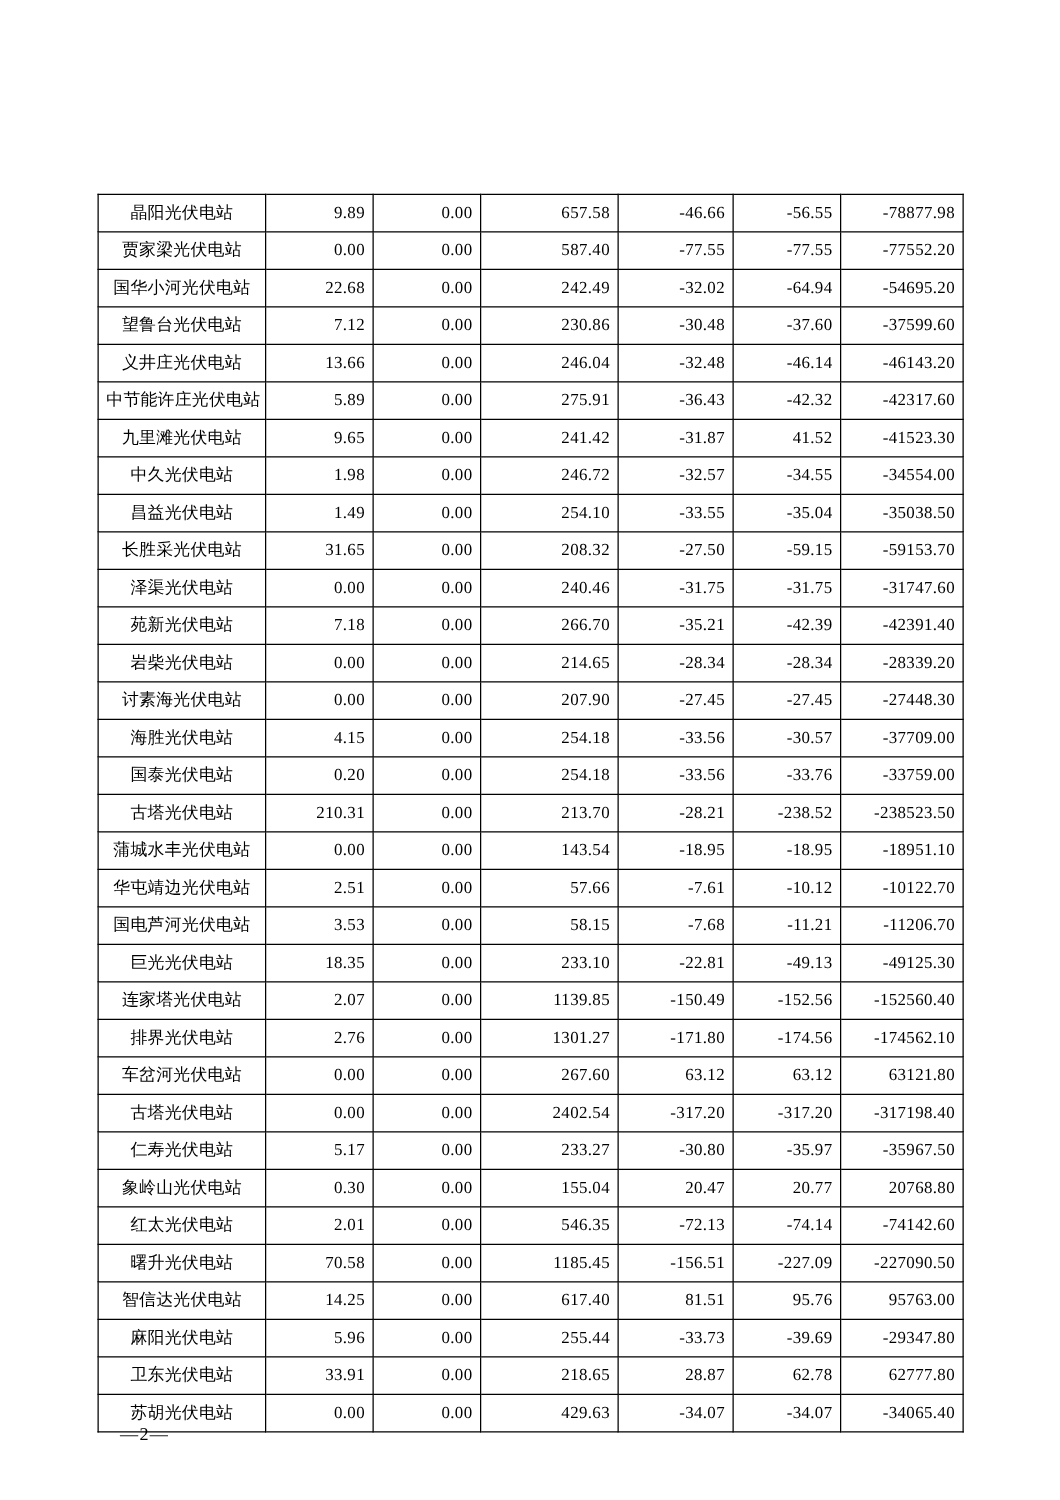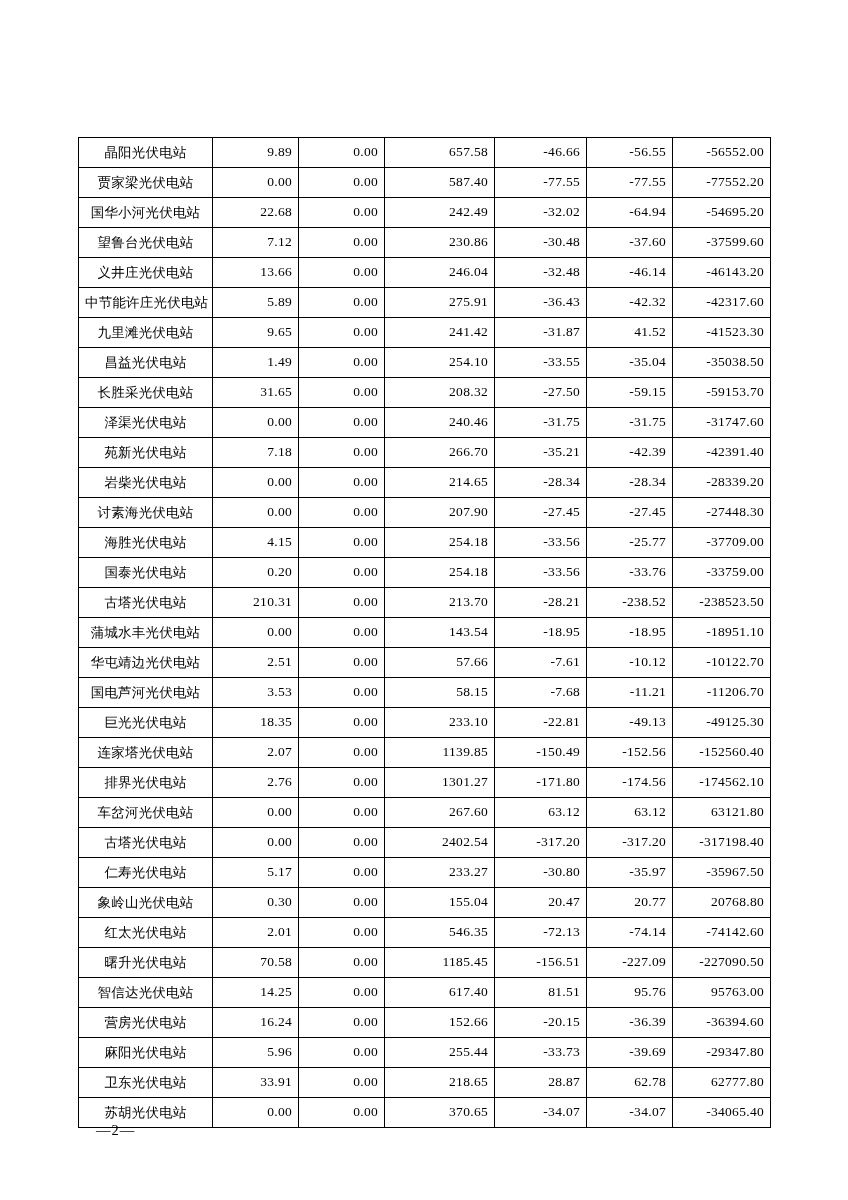--- a/index.html
+++ b/index.html
@@ -14,20 +14,21 @@
     color: #000000;
     position: relative;
     overflow: hidden;
   }
   .page {
     position: relative;
     width: 848px;
     height: 870px;
     box-sizing: border-box;
     padding: 0;
+    margin-top: 18px;
   }
   .table-wrap {
     position: absolute;
     left: 78px;
     top: 137px;
     width: 692px;
   }
   table.data-table {
     border-collapse: collapse;
     width: 692px;
@@ -90,21 +91,21 @@
         <col class="c-6">
       </colgroup>
       <tbody>
           <tr>
             <td class="name">晶阳光伏电站</td>
             <td class="num">9.89</td>
             <td class="num">0.00</td>
             <td class="num">657.58</td>
             <td class="num">-46.66</td>
             <td class="num">-56.55</td>
-            <td class="num">-56552.00</td>
+            <td class="num">-78877.98</td>
           </tr>
           <tr>
             <td class="name">贾家梁光伏电站</td>
             <td class="num">0.00</td>
             <td class="num">0.00</td>
             <td class="num">587.40</td>
             <td class="num">-77.55</td>
             <td class="num">-77.55</td>
             <td class="num">-77552.20</td>
           </tr>
@@ -147,20 +148,29 @@
           <tr>
             <td class="name">九里滩光伏电站</td>
             <td class="num">9.65</td>
             <td class="num">0.00</td>
             <td class="num">241.42</td>
             <td class="num">-31.87</td>
             <td class="num">41.52</td>
             <td class="num">-41523.30</td>
           </tr>
           <tr>
+            <td class="name">中久光伏电站</td>
+            <td class="num">1.98</td>
+            <td class="num">0.00</td>
+            <td class="num">246.72</td>
+            <td class="num">-32.57</td>
+            <td class="num">-34.55</td>
+            <td class="num">-34554.00</td>
+          </tr>
+          <tr>
             <td class="name">昌益光伏电站</td>
             <td class="num">1.49</td>
             <td class="num">0.00</td>
             <td class="num">254.10</td>
             <td class="num">-33.55</td>
             <td class="num">-35.04</td>
             <td class="num">-35038.50</td>
           </tr>
           <tr>
             <td class="name">长胜采光伏电站</td>
@@ -206,21 +216,21 @@
             <td class="num">-27.45</td>
             <td class="num">-27.45</td>
             <td class="num">-27448.30</td>
           </tr>
           <tr>
             <td class="name">海胜光伏电站</td>
             <td class="num">4.15</td>
             <td class="num">0.00</td>
             <td class="num">254.18</td>
             <td class="num">-33.56</td>
-            <td class="num">-25.77</td>
+            <td class="num">-30.57</td>
             <td class="num">-37709.00</td>
           </tr>
           <tr>
             <td class="name">国泰光伏电站</td>
             <td class="num">0.20</td>
             <td class="num">0.00</td>
             <td class="num">254.18</td>
             <td class="num">-33.56</td>
             <td class="num">-33.76</td>
             <td class="num">-33759.00</td>
@@ -345,29 +355,20 @@
           <tr>
             <td class="name">智信达光伏电站</td>
             <td class="num">14.25</td>
             <td class="num">0.00</td>
             <td class="num">617.40</td>
             <td class="num">81.51</td>
             <td class="num">95.76</td>
             <td class="num">95763.00</td>
           </tr>
           <tr>
-            <td class="name">营房光伏电站</td>
-            <td class="num">16.24</td>
-            <td class="num">0.00</td>
-            <td class="num">152.66</td>
-            <td class="num">-20.15</td>
-            <td class="num">-36.39</td>
-            <td class="num">-36394.60</td>
-          </tr>
-          <tr>
             <td class="name">麻阳光伏电站</td>
             <td class="num">5.96</td>
             <td class="num">0.00</td>
             <td class="num">255.44</td>
             <td class="num">-33.73</td>
             <td class="num">-39.69</td>
             <td class="num">-29347.80</td>
           </tr>
           <tr>
             <td class="name">卫东光伏电站</td>
@@ -375,21 +376,21 @@
             <td class="num">0.00</td>
             <td class="num">218.65</td>
             <td class="num">28.87</td>
             <td class="num">62.78</td>
             <td class="num">62777.80</td>
           </tr>
           <tr>
             <td class="name">苏胡光伏电站</td>
             <td class="num">0.00</td>
             <td class="num">0.00</td>
-            <td class="num">370.65</td>
+            <td class="num">429.63</td>
             <td class="num">-34.07</td>
             <td class="num">-34.07</td>
             <td class="num">-34065.40</td>
           </tr>
         </tbody>
     </table>
   </div>
 
   <div class="page-number">—2—</div>
 

